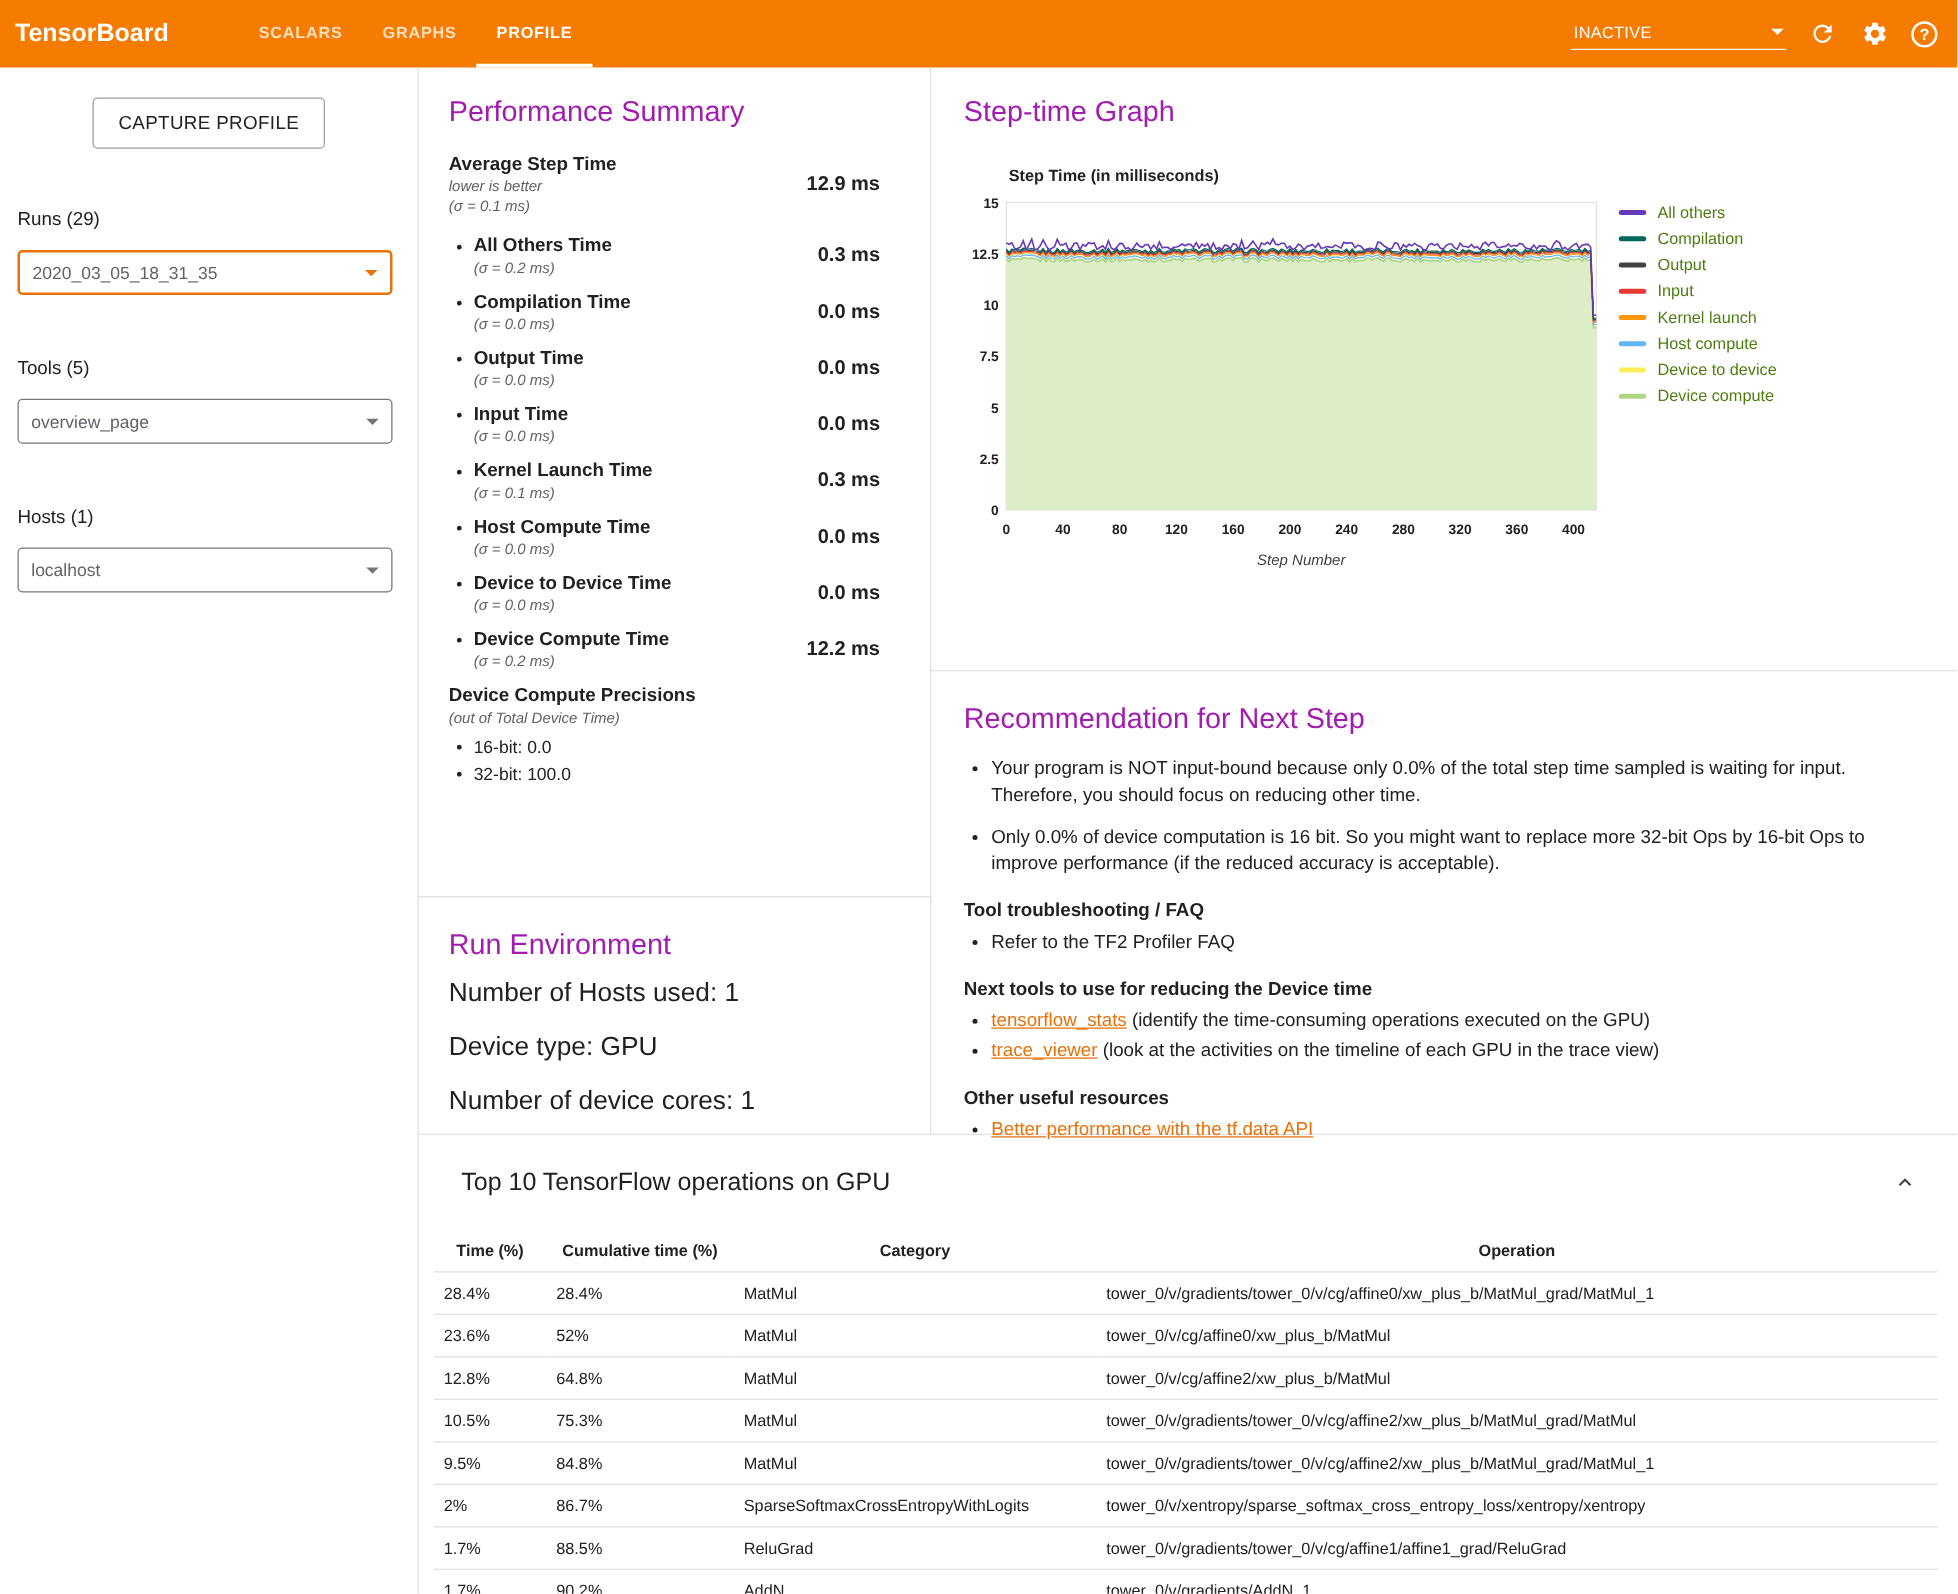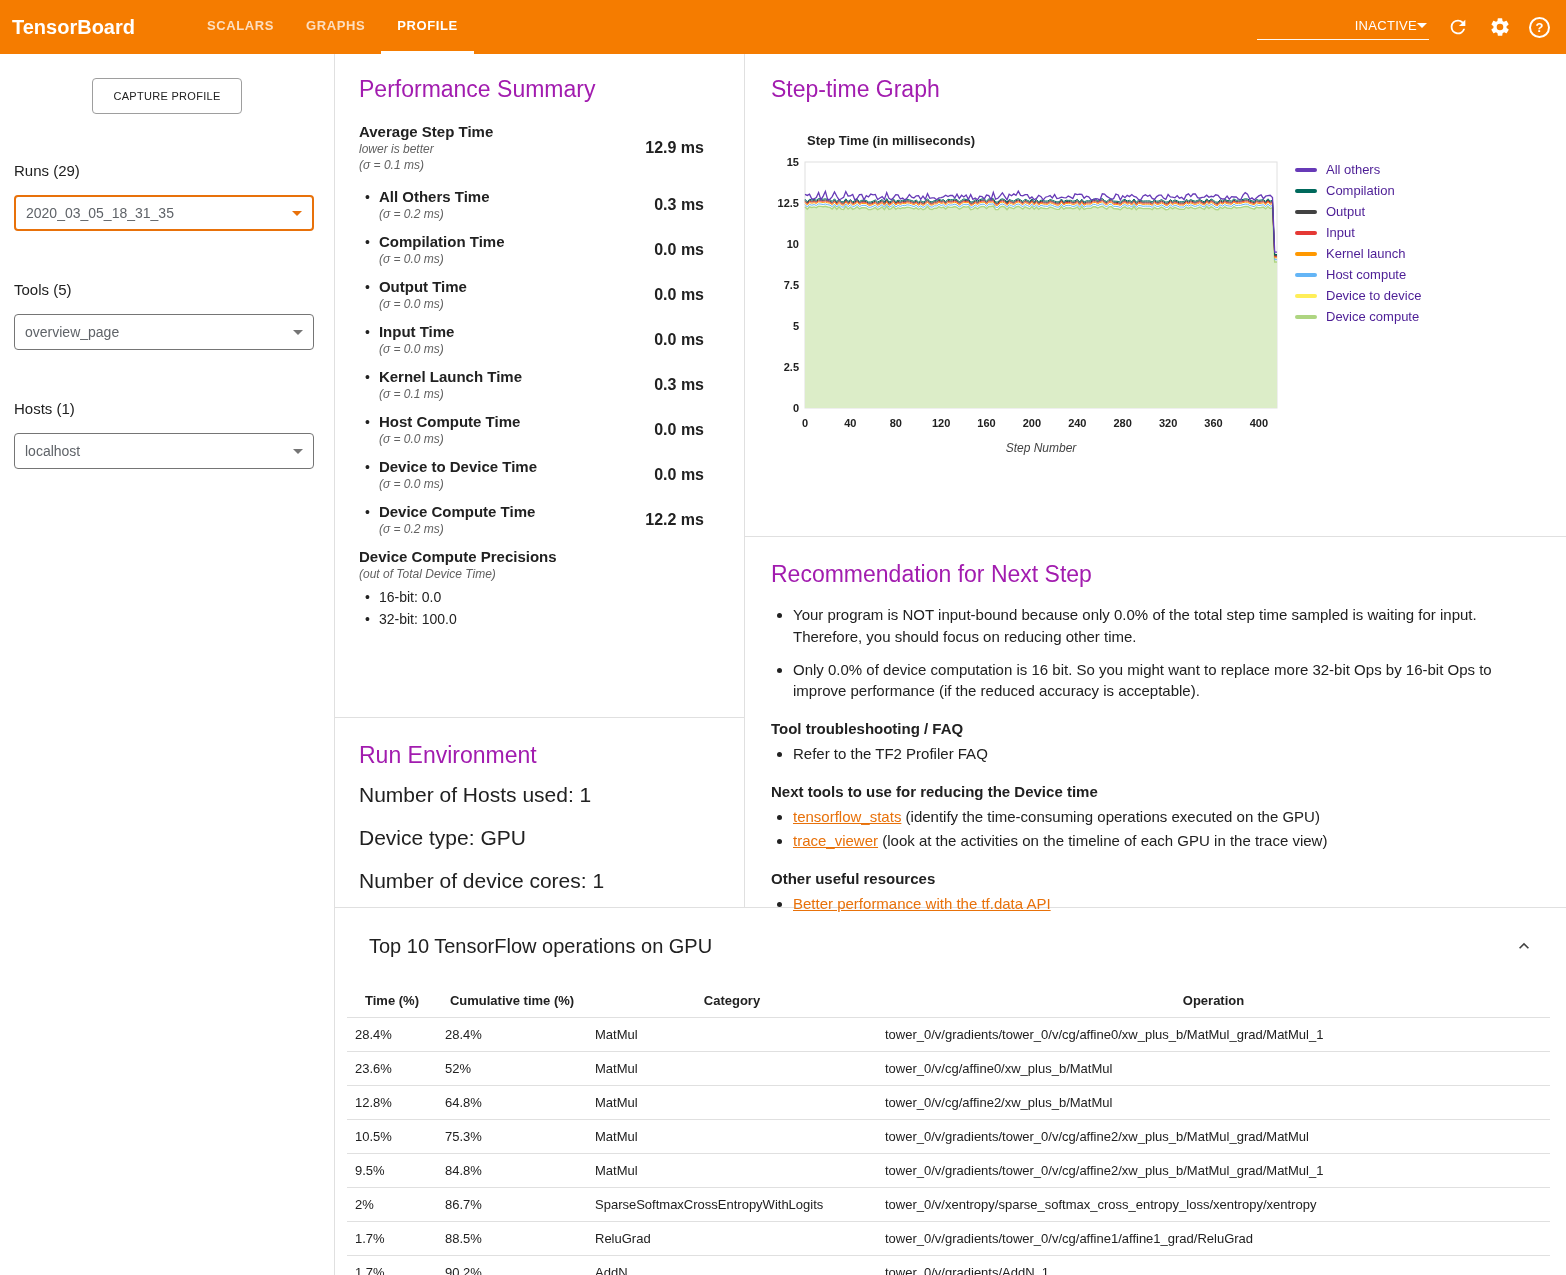--- a/index.html
+++ b/index.html
@@ -7,38 +7,38 @@
   body{font-family:"Liberation Sans",sans-serif;background:#fff;color:#212121;overflow:hidden}
 
   
   .header{height:54px;background:#f57c00;display:flex;align-items:stretch;color:#fff;padding-left:12px}
   .brand{font-size:20px;font-weight:bold;display:flex;align-items:center;margin-right:56px}
   .tabs{display:flex;align-items:stretch}
   .tab{display:flex;align-items:center;padding:0 16px;font-size:13px;font-weight:bold;letter-spacing:.6px;
        color:rgba(255,255,255,.75);cursor:pointer;border-bottom:3px solid transparent}
   .tab.active{color:#fff;border-bottom-color:#fff}
   .header-right{margin-left:auto;display:flex;align-items:center;gap:16px;padding-right:16px}
-  .status-select{display:flex;align-items:center;justify-content:flex-end;width:172px;
+  .status-select{display:flex;align-items:center;justify-content:space-between;width:172px;
        border-bottom:1px solid rgba(255,255,255,.95);padding:4px 2px 6px 2px;font-size:13px;letter-spacing:.3px;cursor:pointer}
   .caret{width:0;height:0;border-left:5px solid transparent;border-right:5px solid transparent;border-top:5px solid currentColor}
   .icon-btn{width:26px;height:26px;display:flex;align-items:center;justify-content:center;cursor:pointer}
   .help-circle{width:21px;height:21px;border:2px solid #fff;border-radius:50%;display:flex;align-items:center;
        justify-content:center;font-size:13px;font-weight:bold;cursor:pointer}
 
   
   .app{display:flex;height:1221px}
   .sidebar{width:334px;flex:none;padding-top:14px}
   .main{flex:1;border-left:1px solid #e0e0e0;display:flex;flex-direction:column;min-width:0}
   .top-row{display:flex;border-bottom:1px solid #e0e0e0;min-height:854px}
   .col-left{width:410px;flex:none;border-right:1px solid #e0e0e0}
   .col-right{flex:1;min-width:0}
 
   
   .capture-btn{display:block;margin:10px auto 48px;background:#fff;border:1px solid #9e9e9e;border-radius:4px;
-       padding:11px 20px;font-size:11px;letter-spacing:.3px;color:#212121;font-family:inherit;cursor:pointer}
+       padding:11px 20px;font-size:15px;letter-spacing:.3px;color:#212121;font-family:inherit;cursor:pointer}
   .side-group{padding:0 20px 0 14px;margin-bottom:50px}
   .side-label{font-size:15px;margin-bottom:16px;color:#212121}
   .select{height:36px;border:1px solid #757575;border-radius:4px;display:flex;align-items:center;
        justify-content:space-between;padding:0 10px;font-size:14px;color:#5f6368;cursor:pointer;background:#fff}
   .select .caret{border-top-color:#757575}
   .select.accent{border:2px solid #e8710a}
   .select.accent .caret{border-top-color:#e8710a}
 
   
   .section-title{font-size:23px;font-weight:normal;color:#a21caf}
@@ -64,21 +64,21 @@
   .run-env{padding:24px 24px}
   .env-lines{margin-top:14px}
   .env-line{font-size:21px;margin-bottom:19px}
 
   
   .step-graph{height:483px;overflow:hidden;padding:22px 0 12px 26px;border-bottom:1px solid #e0e0e0}
   .chart-wrap{display:flex;margin-top:30px}
   .chart-block{flex:none}
   .chart-small-title{font-size:13px;font-weight:bold;margin:0 0 6px 36px}
   .legend{margin:26px 0 0 12px}
-  .legend-item{display:flex;align-items:center;gap:9px;height:21px;font-size:13px;color:#4c1d95}
+  .legend-item{display:flex;align-items:center;gap:9px;height:21px;font-size:13px;color:#4d7c0f}
   .legend-swatch{width:22px;height:4px;border-radius:2px;flex:none}
 
   
   .recommendation{padding:24px 36px 24px 26px}
   .rec-bullets{margin-top:16px;padding-left:22px}
   .rec-bullets li{font-size:15px;line-height:1.45;margin-bottom:11px;max-width:762px}
   .rec-sub{font-size:15px;font-weight:bold;margin-top:18px}
   .rec-list{padding-left:22px;margin-top:5px}
   .rec-list li{font-size:15px;line-height:1.55}
   a.link{color:#e8710a;text-decoration:underline;cursor:pointer}

